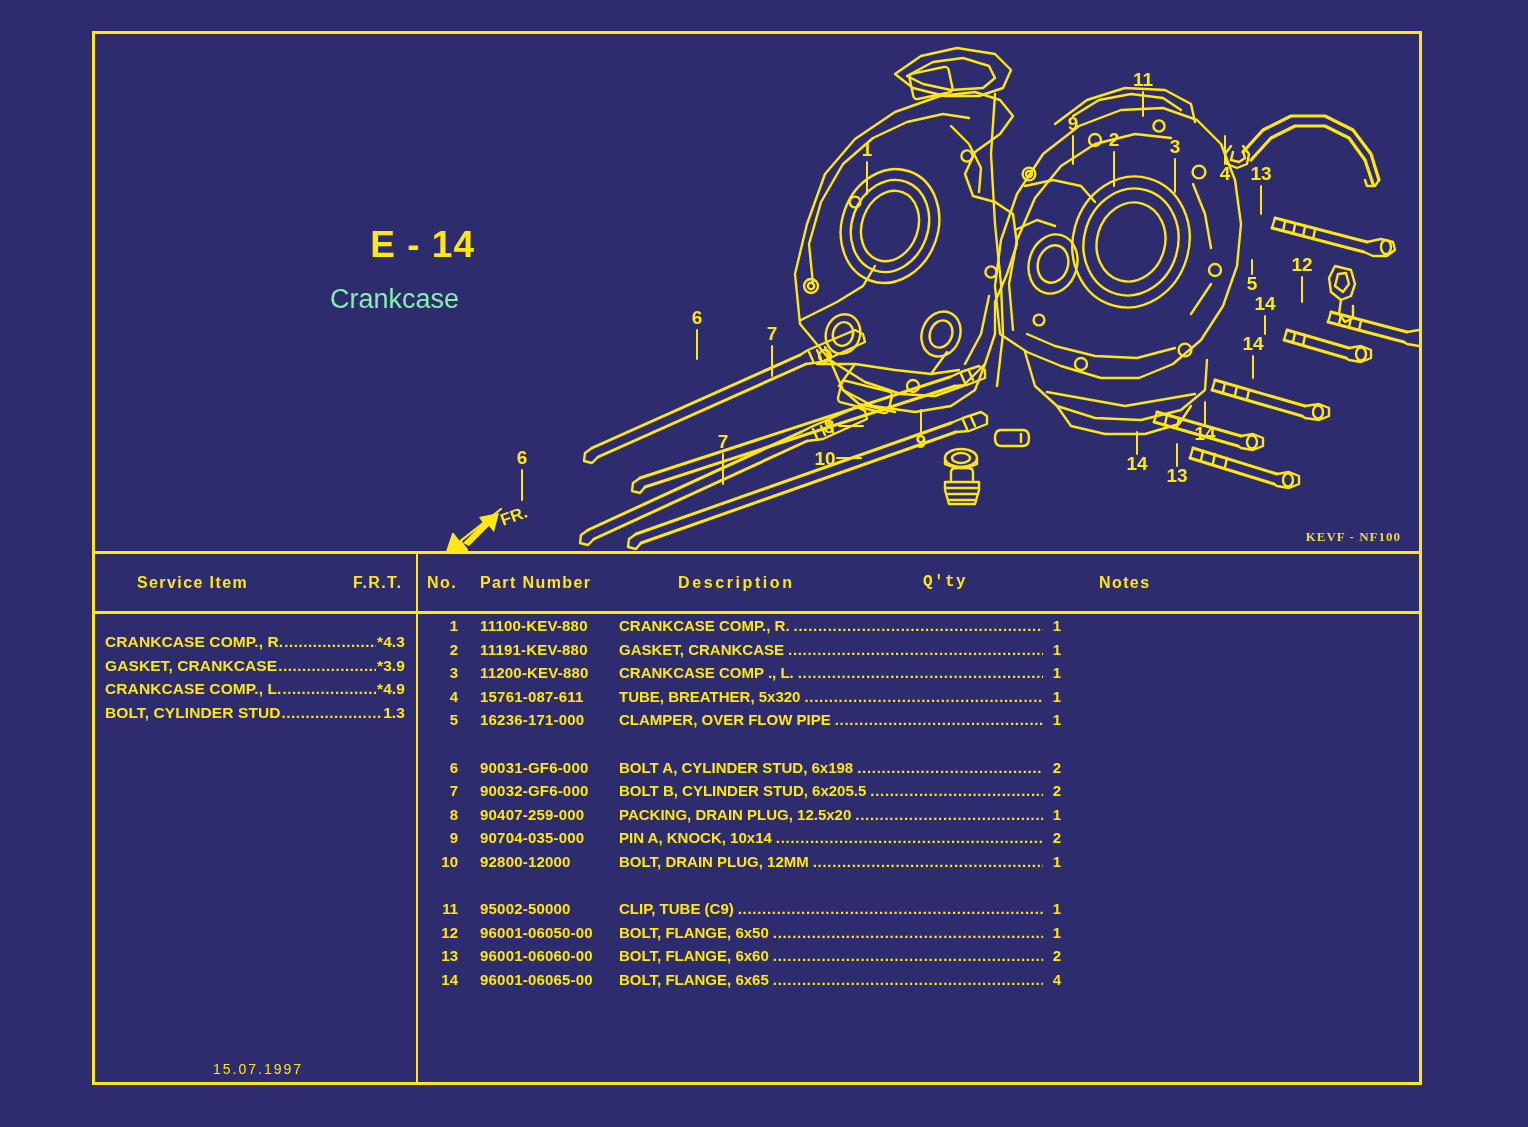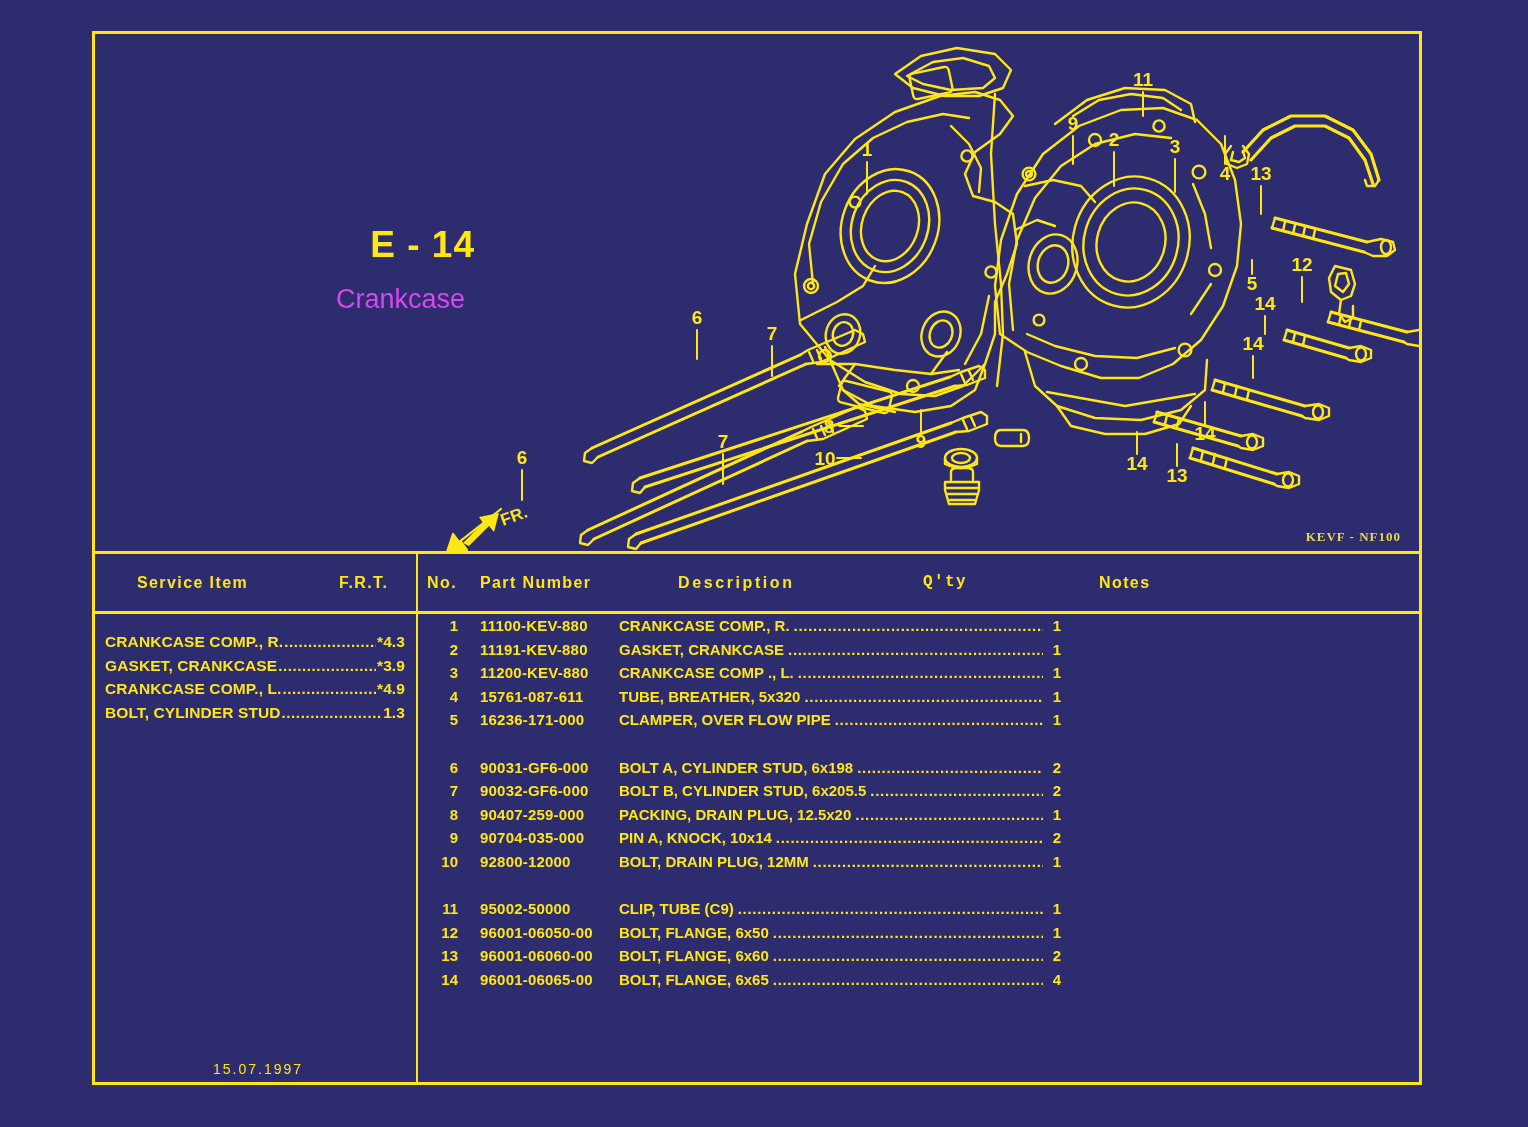--- a/index.html
+++ b/index.html
@@ -52,22 +52,22 @@
   .title-code {
     font-size: 37px;
     font-weight: bold;
     letter-spacing: 1px;
     color: #ffe615;
     margin: 0 0 18px 0;
   }
   .title-name {
     font-size: 27px;
     font-weight: normal;
-    color: #d946ef;
-    margin: 10px;
+    color: #86efac;
+    margin: 16px;
   }
   .model-code {
     position: absolute;
     right: 18px;
     bottom: 6px;
     font-family: "Liberation Serif", serif;
     font-size: 13px;
     font-weight: bold;
     letter-spacing: 1px;
     color: #e8d84a;
@@ -91,21 +91,21 @@
     top: 0;
     height: 57px;
     line-height: 57px;
     font-size: 16px;
     font-weight: bold;
     letter-spacing: 1.4px;
     color: #ffe615;
     white-space: nowrap;
   }
   .hdr-service  { left: 42px;  }
-  .hdr-frt      { left: 244px; text-align: right; }
+  .hdr-frt      { left: 258px; text-align: right; }
   .hdr-no       { left: 332px; }
   .hdr-part     { left: 385px; }
   .hdr-desc     { left: 583px; letter-spacing: 2.6px; }
   .hdr-qty      { left: 828px; font-family: Liberation Mono, monospace; }
   .hdr-notes    { left: 1004px; }
 
   .hdr-rule {
     position: absolute;
     left: 0;
     right: 0;

